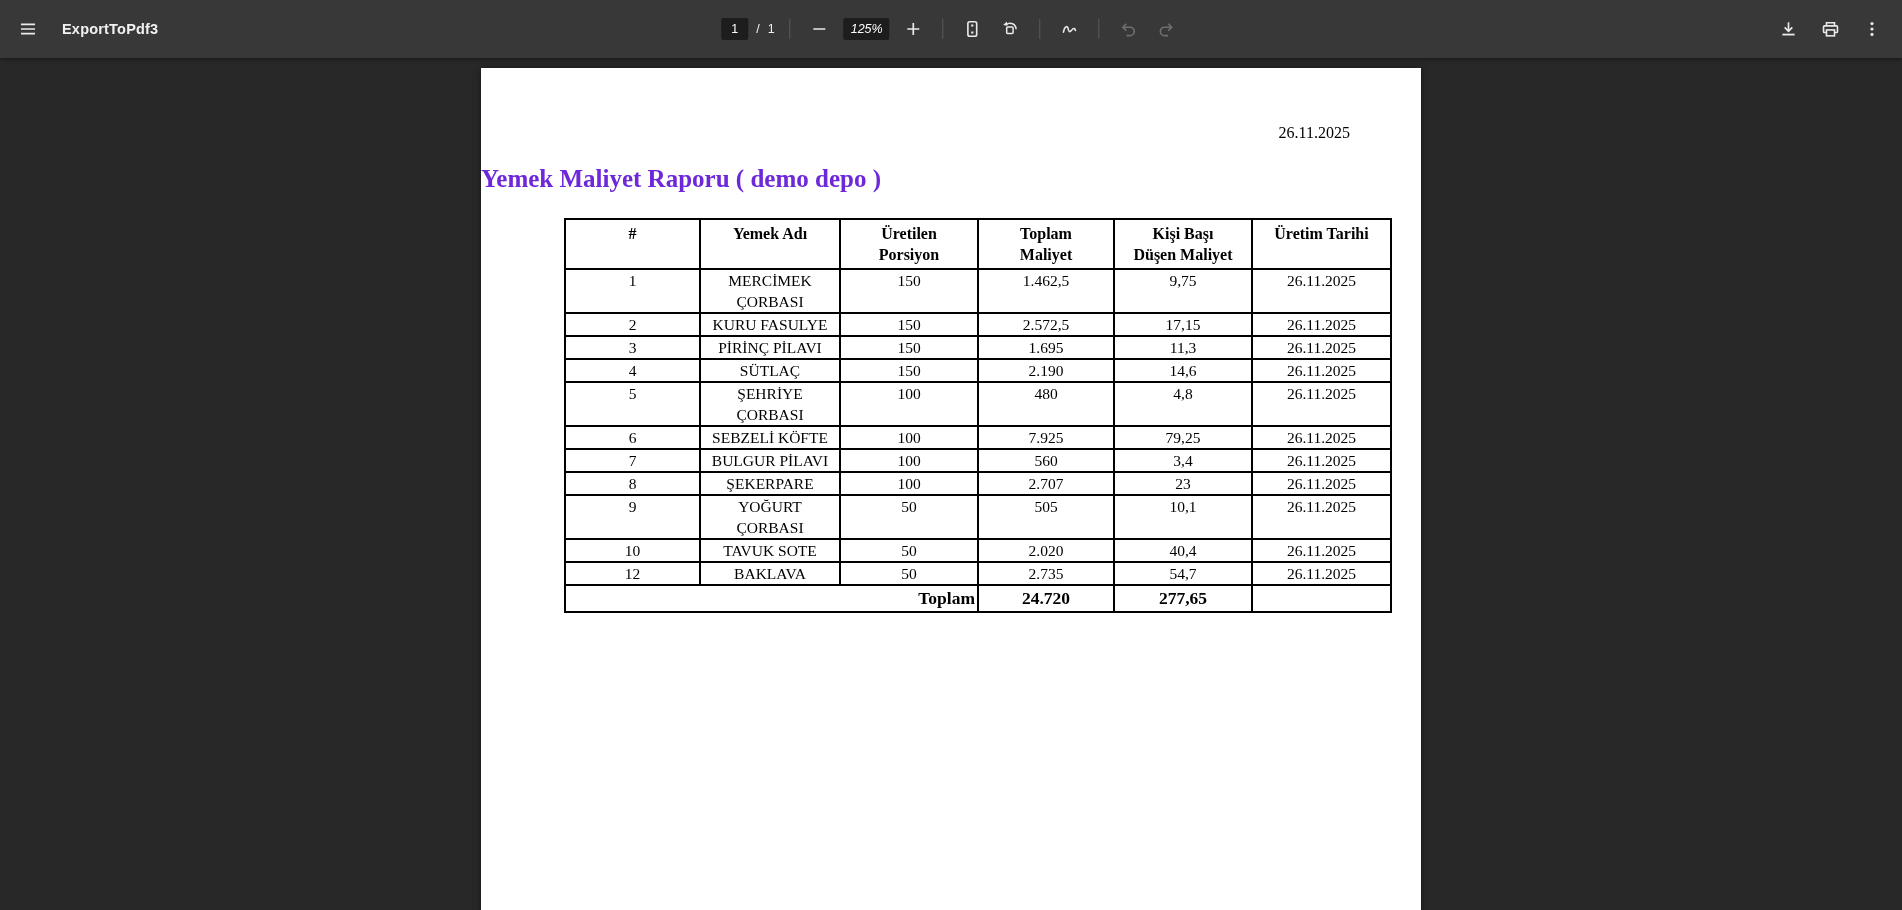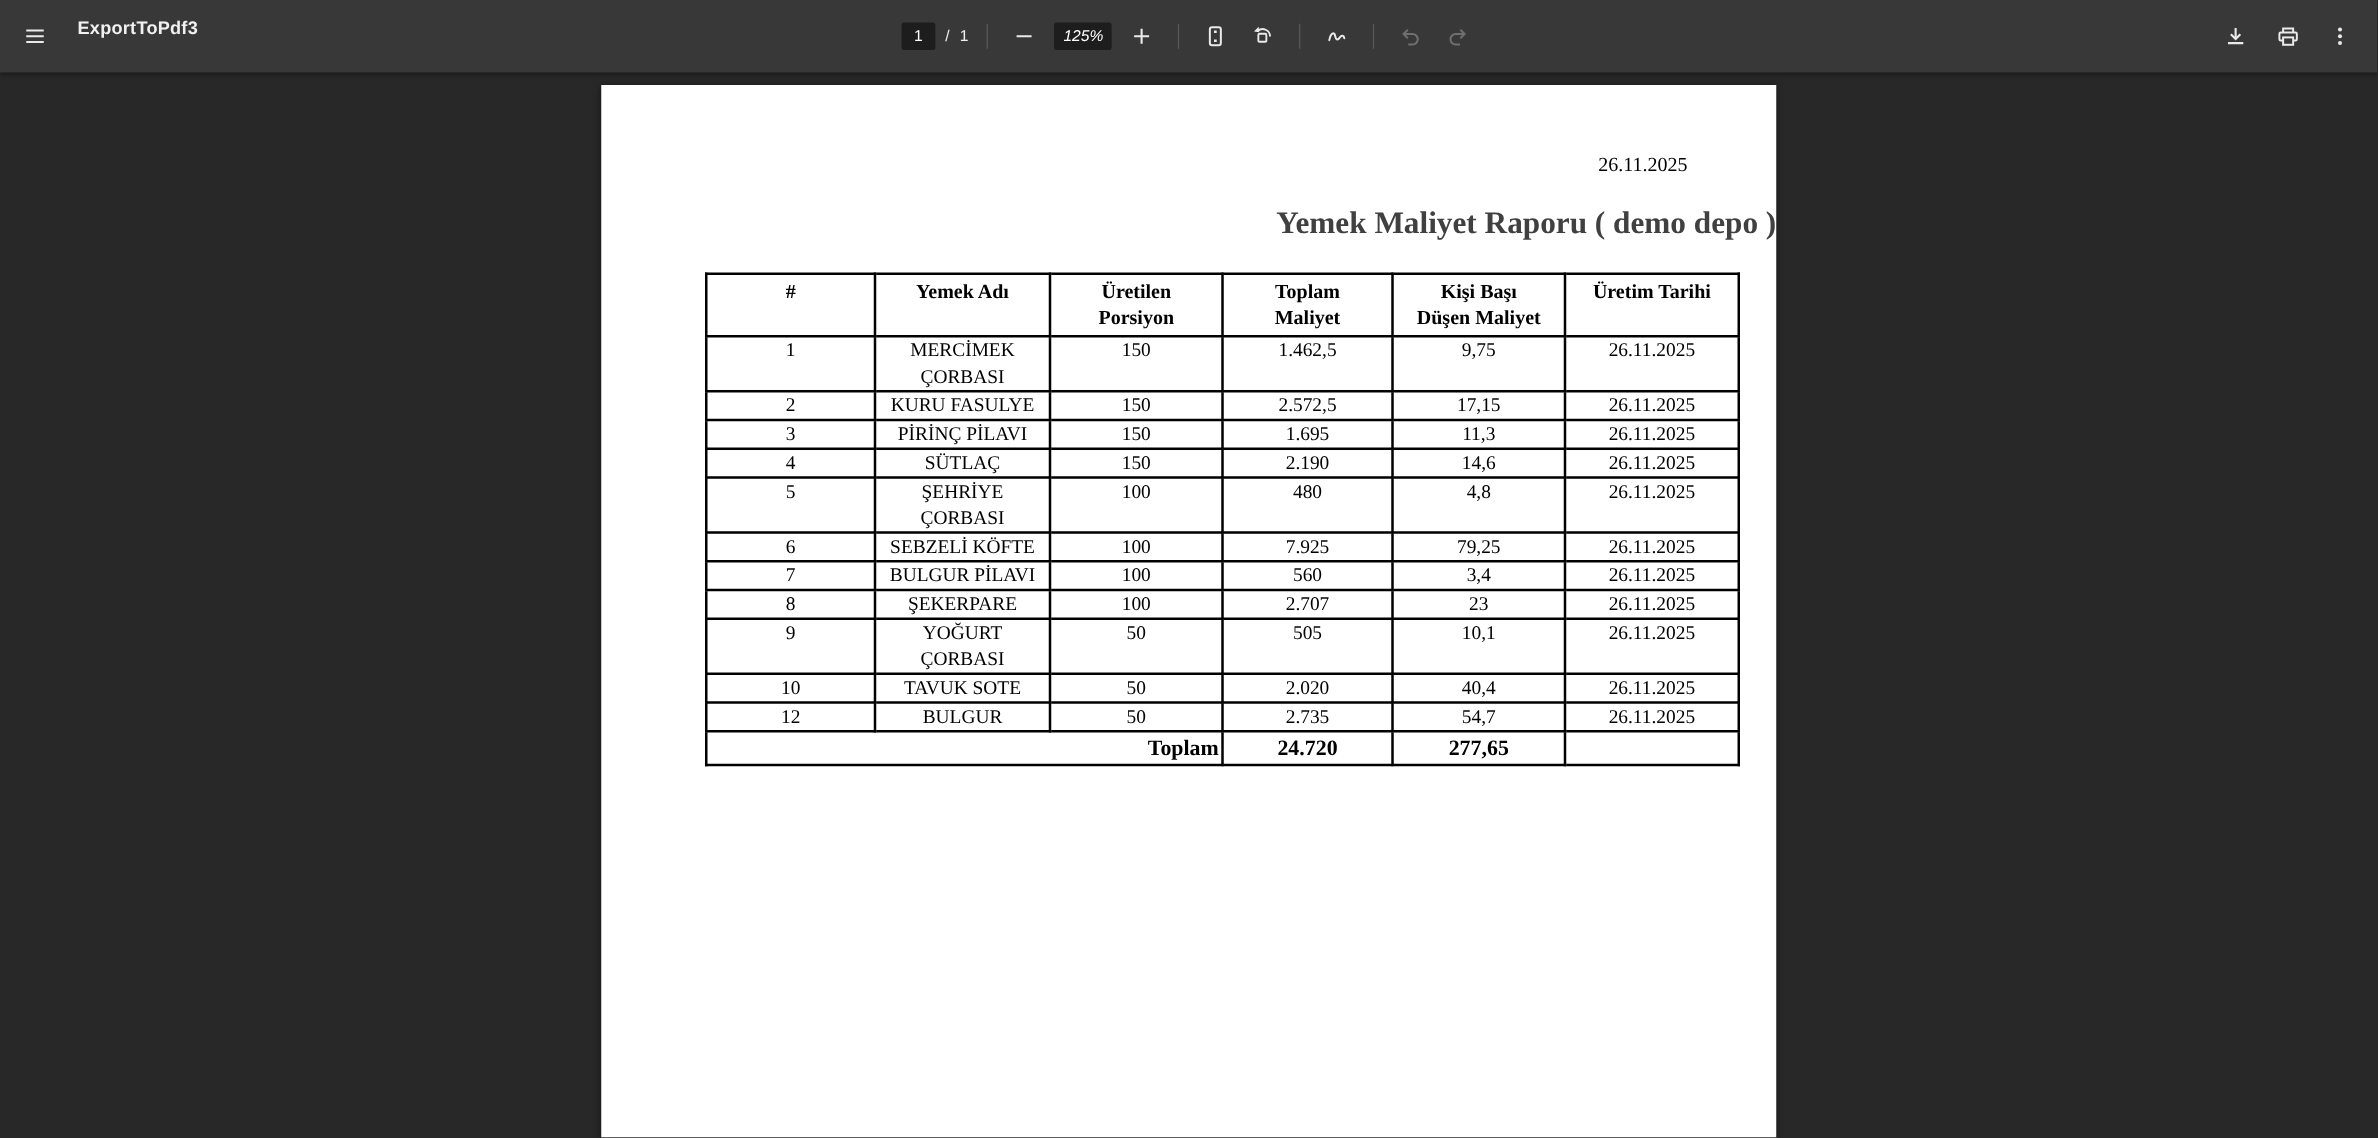--- a/index.html
+++ b/index.html
@@ -5,21 +5,21 @@
   * { box-sizing: border-box; margin: 0; padding: 0; }
   html, body { width: 1902px; height: 910px; overflow: hidden; }
   body { font-family: "Liberation Sans", sans-serif; background: #282828; }
 
   
   .toolbar {
     position: relative; height: 58px; background: #383838;
     display: flex; align-items: center; padding: 0 14px;
     box-shadow: 0 1px 4px rgba(0,0,0,.45); z-index: 5;
   }
-  .tb-left { display: flex; align-items: flex-start; gap: 20px; }
+  .tb-left { display: flex; align-items: center; gap: 20px; }
   .viewer-title { color: #f1f1f1; font-size: 14.5px; font-weight: 700; letter-spacing: .2px; }
   .tb-btn {
     width: 28px; height: 28px; border: none; background: transparent;
     display: flex; align-items: center; justify-content: center;
     cursor: pointer; border-radius: 50%; flex: 0 0 auto;
   }
   .tb-center {
     position: absolute; left: 50%; top: 50%; transform: translate(-50%,-50%);
     display: flex; align-items: center; gap: 10px;
   }
@@ -35,21 +35,21 @@
 
   
   .viewer { position: relative; height: 852px; background: #282828; overflow: hidden; }
   .page {
     width: 940px; height: 100%; margin: 10px auto; background: #ffffff;
     position: relative; box-shadow: 0 1px 6px rgba(0,0,0,.5); font-family: Liberation Serif, serif;
   }
   .doc-date { position: absolute; top: 56px; right: 71px; font-size: 16px; color: #000; }
   .doc-title {
     position: absolute; top: 97px; left: 0; width: 100%;
-    text-align: right; font-size: 25px; font-weight: 700; color: #404040;
+    text-align: left; font-size: 25px; font-weight: 700; color: #6d28d9;
   }
   .table-wrap { position: absolute; top: 150px; left: 83px; }
   table.report { border-collapse: collapse; table-layout: fixed; width: 826px; background: #fff; }
   .report th, .report td {
     border: 2px solid #000; text-align: center; vertical-align: top;
     color: #000; overflow: hidden; white-space: pre-line;
   }
   .report th { font-size: 16px; font-weight: 700; line-height: 21px; padding: 3px 2px; height: 48px; }
   .report td { font-size: 15.5px; line-height: 21px; padding: 0 3px; height: 23px; }
   .report tfoot td { font-size: 17.5px; font-weight: 700; line-height: 24px; height: 27px; padding: 0 3px; }
@@ -279,21 +279,21 @@
             <tr>
               <td>10</td>
               <td>TAVUK SOTE</td>
               <td>50</td>
               <td>2.020</td>
               <td>40,4</td>
               <td>26.11.2025</td>
             </tr>
             <tr>
               <td>12</td>
-              <td>BULGUR</td>
+              <td>BAKLAVA</td>
               <td>50</td>
               <td>2.735</td>
               <td>54,7</td>
               <td>26.11.2025</td>
             </tr>
           </tbody>
         <tfoot>
           <tr>
             <td colspan="3" class="total-label">Toplam</td>
             <td>24.720</td>

